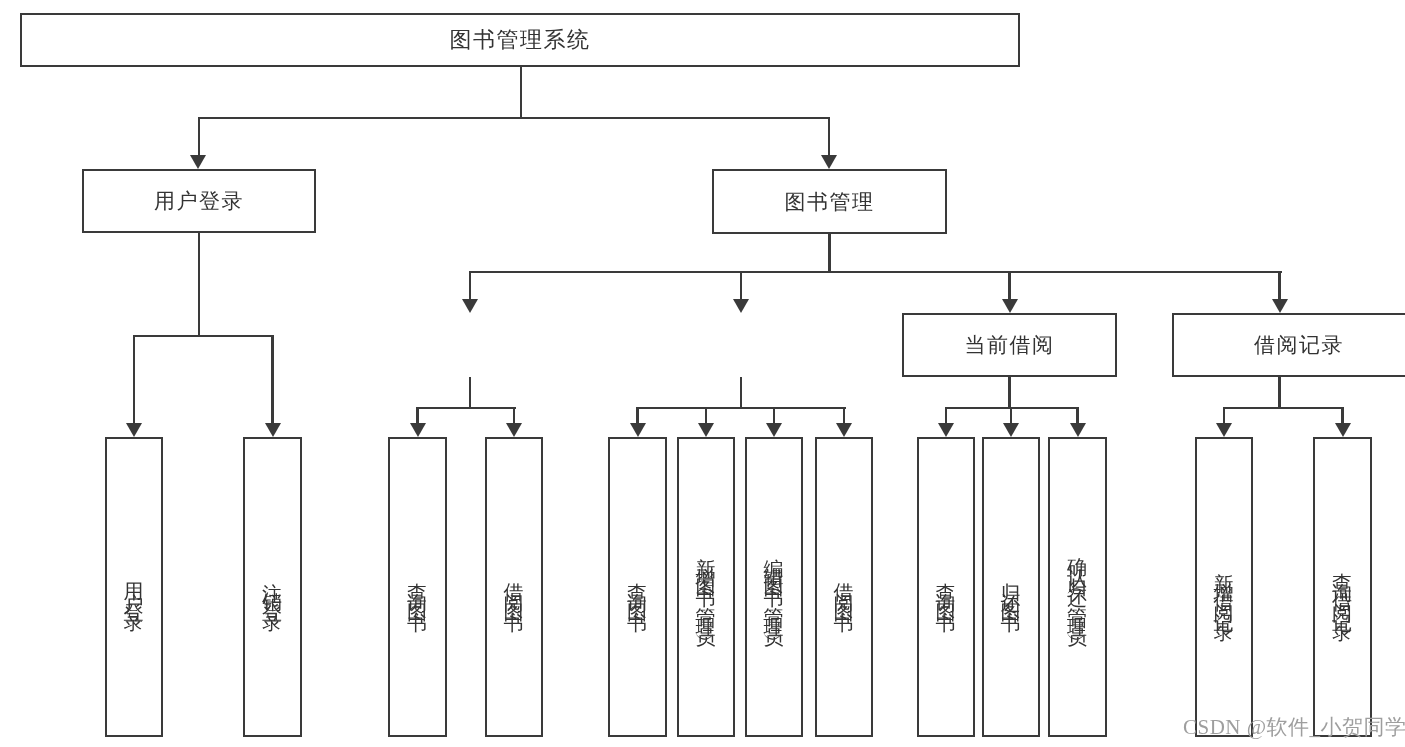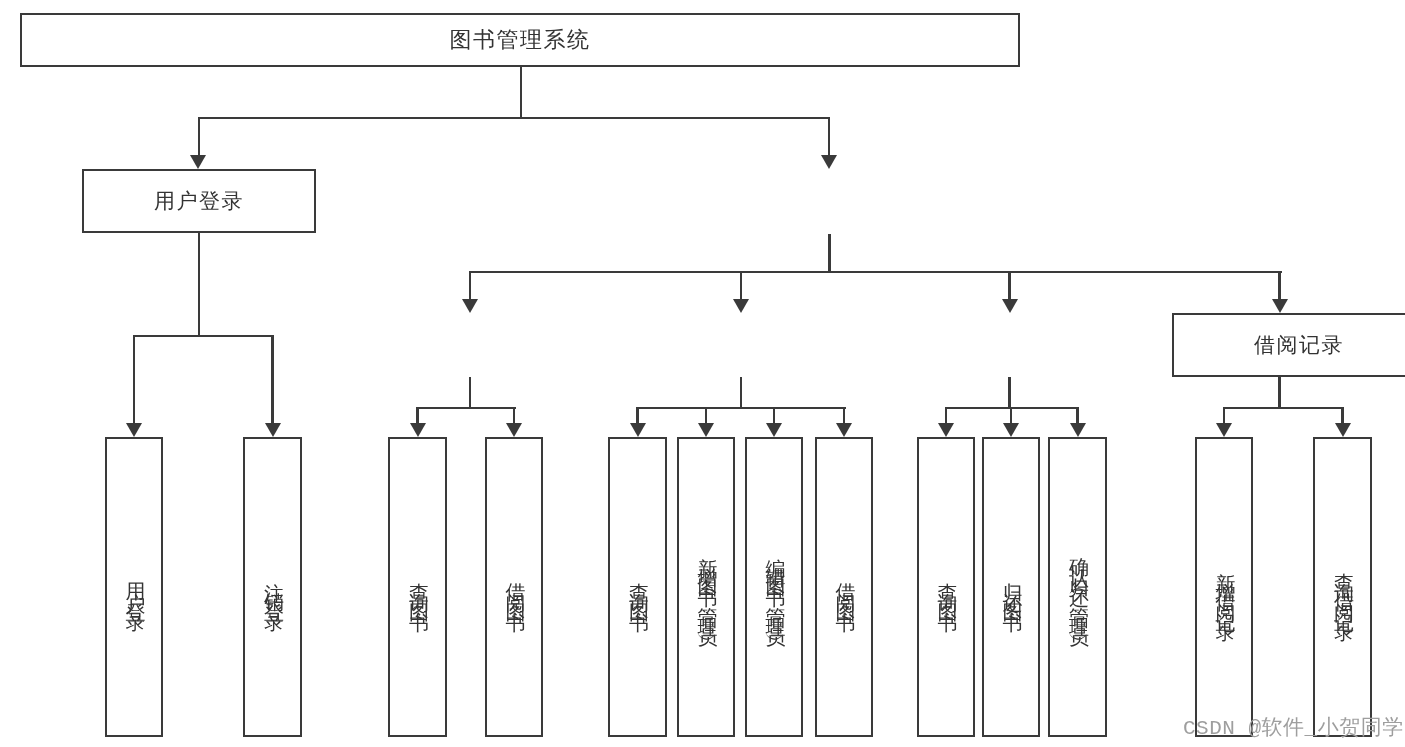--- a/index.html
+++ b/index.html
@@ -6,21 +6,21 @@
     --line:#3a3a3a;
     --text:#333333;
     --wm:#9e9e9e;
     --bg:#ffffff;
   }
   html,body{margin:0;padding:0;background:var(--bg);}
   #canvas{
     position:relative;
     width:1405px;height:747px;
     background:var(--bg);
-    font-family:Liberation Mono, monospace;
+    font-family:Liberation Serif, serif;
     overflow:hidden;
   }
   .box{
     position:absolute;
     border:2.5px solid var(--line);
     background:#fff;
     box-sizing:border-box;
     display:flex;align-items:center;justify-content:center;
   }
   .box .lbl{
@@ -68,39 +68,45 @@
   <div class="vl" style="left:519.5px;top:67px;height:52px"></div>
   <div class="hl" style="left:197.5px;top:116.5px;width:632.5px"></div>
   <div class="vl" style="left:197.5px;top:118px;height:38px"></div>
   <div class="ar" style="left:190px;top:155px"></div>
   <div class="vl" style="left:827.5px;top:118px;height:38px"></div>
   <div class="ar" style="left:821px;top:155px"></div>
 
   <div class="box" style="left:82px;top:169px;width:234px;height:64px">
     <span class="lbl">用户登录</span>
   </div>
+  <div class="box" style="left:712px;top:169px;width:235px;height:65px">
+    <span class="lbl">图书管理</span>
+  </div>
 
   <div class="vl" style="left:197.5px;top:233px;height:103px"></div>
   <div class="hl" style="left:132.5px;top:334.5px;width:141.5px"></div>
   <div class="vl" style="left:132.5px;top:336px;height:88px"></div>
   <div class="ar" style="left:126px;top:423px"></div>
   <div class="vl" style="left:271px;top:336px;height:88px"></div>
   <div class="ar" style="left:264.5px;top:423px"></div>
 
   <div class="vl" style="left:828px;top:234px;height:38px"></div>
   <div class="hl" style="left:468.5px;top:270.5px;width:813px"></div>
   <div class="vl" style="left:468.5px;top:272px;height:28px"></div>
   <div class="ar" style="left:462px;top:299px"></div>
   <div class="vl" style="left:739.5px;top:272px;height:28px"></div>
   <div class="ar" style="left:733px;top:299px"></div>
   <div class="vl" style="left:1008px;top:272px;height:28px"></div>
   <div class="ar" style="left:1001.5px;top:299px"></div>
   <div class="vl" style="left:1278px;top:272px;height:28px"></div>
   <div class="ar" style="left:1271.5px;top:299px"></div>
 
+  <div class="box" style="left:902px;top:313px;width:215px;height:64px">
+    <span class="lbl">当前借阅</span>
+  </div>
   <div class="box" style="left:1172px;top:313px;width:254px;height:64px">
     <span class="lbl">借阅记录</span>
   </div>
 
   <div class="vl" style="left:468.5px;top:377px;height:31px"></div>
   <div class="vl" style="left:739.5px;top:377px;height:31px"></div>
   <div class="vl" style="left:1008px;top:377px;height:31px"></div>
   <div class="vl" style="left:1278px;top:377px;height:31px"></div>
 
   <div class="hl" style="left:416px;top:406.5px;width:100px"></div>

